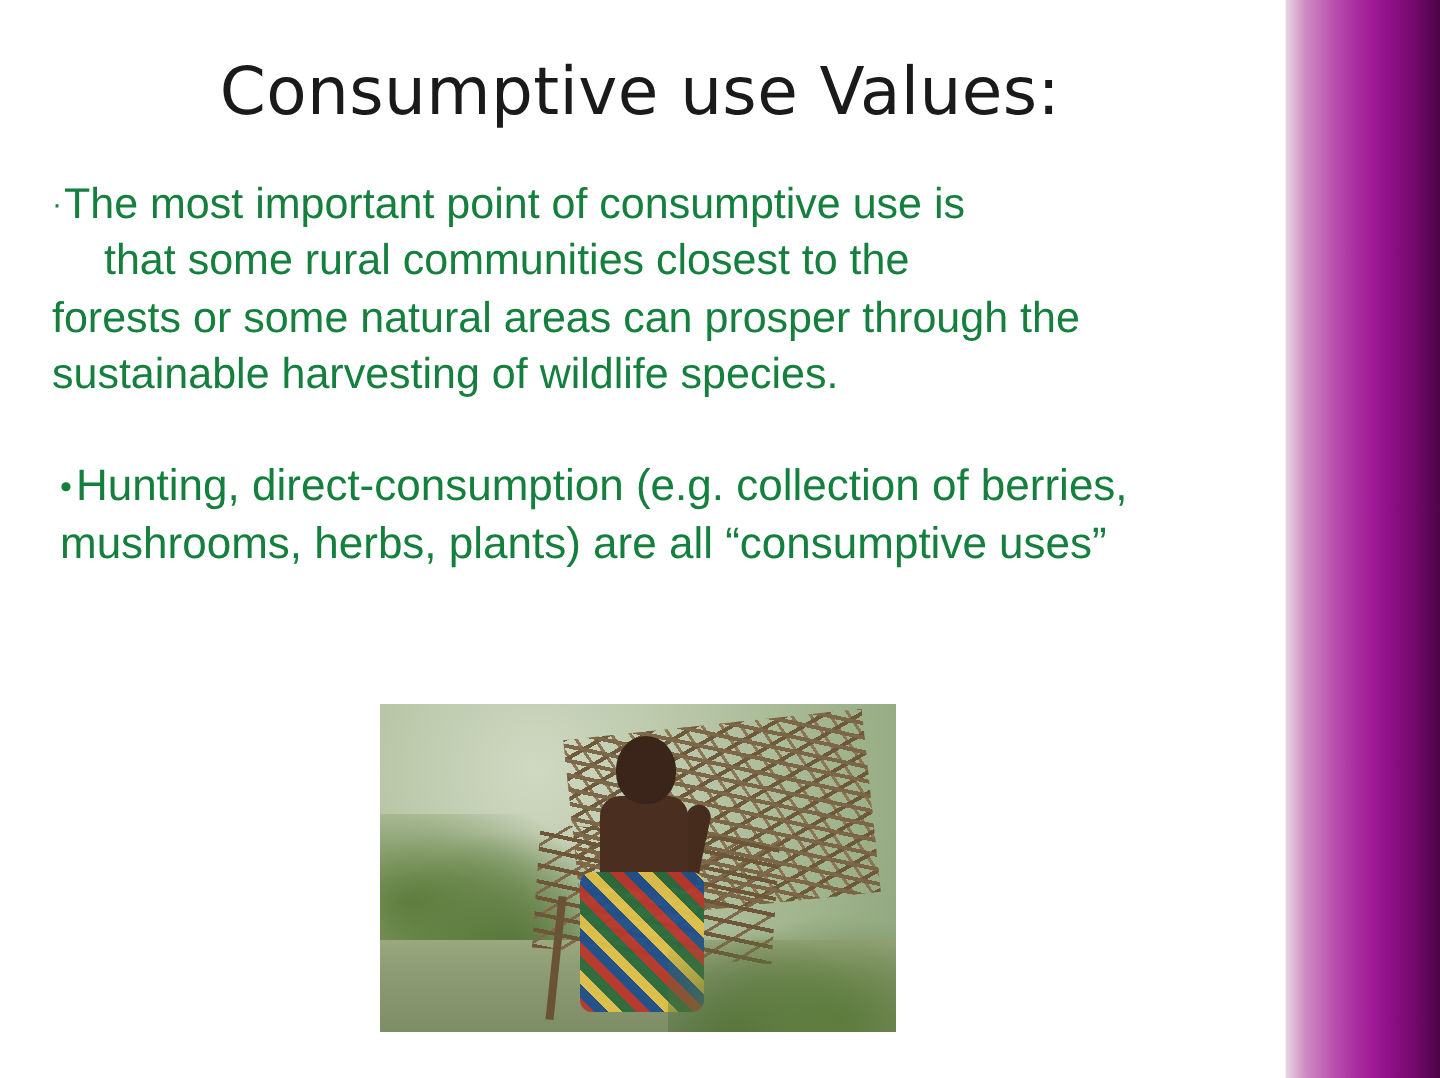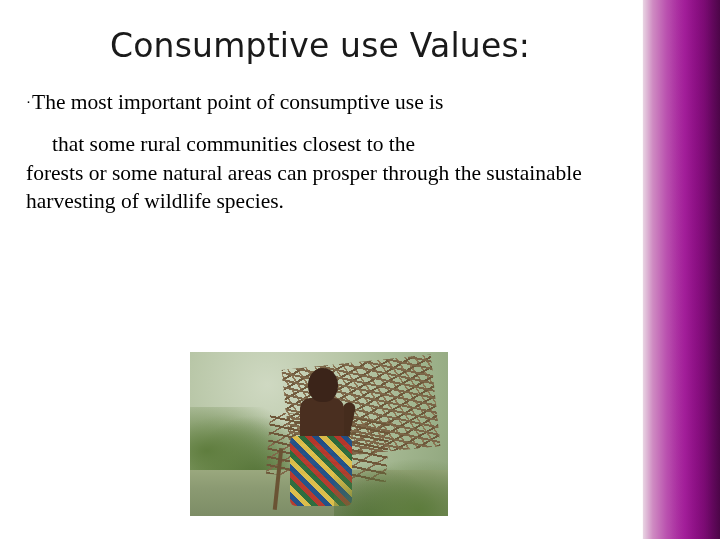--- a/index.html
+++ b/index.html
@@ -82,39 +82,38 @@
 
   .body-block {
     position: absolute;
     left: 26px;
     top: 88px;
     width: 600px;
   }
 
   .para {
     position: relative;
-    font-family: Liberation Serif, serif;
-    color: #000000;
+    font-family: Liberation Sans, sans-serif;
+    color: #15803d;
     line-height: 1.32;
   }
 
   .para1 {
     font-size: 21.5px;
     margin-bottom: 26px;
     text-indent: 0;
   }
   .para1 .bullet {
     font-size: 15px;
     vertical-align: 2px;
     margin-right: 1px;
   }
   .para1 .line2 {
     display: block;
     padding-left: 26px;
-    margin-top: 14px;
   }
 
   .para2 {
     font-size: 22px;
     padding-left: 4px;
   }
   .para2 .bullet {
     font-size: 17px;
     vertical-align: 1px;
     margin-right: 2px;
@@ -249,20 +248,25 @@
 
     <div class="body-block">
 
       <div class="para para1">
         <span class="bullet">·</span><span>The most important point of consumptive use is</span>
         <span class="line2">that some rural communities closest to the</span>
         <span>forests or some natural areas can prosper through</span>
         <span>the sustainable harvesting of wildlife species.</span>
       </div>
 
+      <div class="para para2">
+        <span class="bullet">•</span><span>Hunting, direct-consumption (e.g. collection</span>
+        <span>of berries, mushrooms, herbs, plants) are all</span>
+        <span>“consumptive uses”</span>
+      </div>
 
     </div>
 
     <div class="photo-wrap">
       <div class="photo">
         <div class="foliage"></div>
         <div class="ground"></div>
         <div class="bundle"></div>
         <div class="bundle2"></div>
         <div class="arm"></div>

